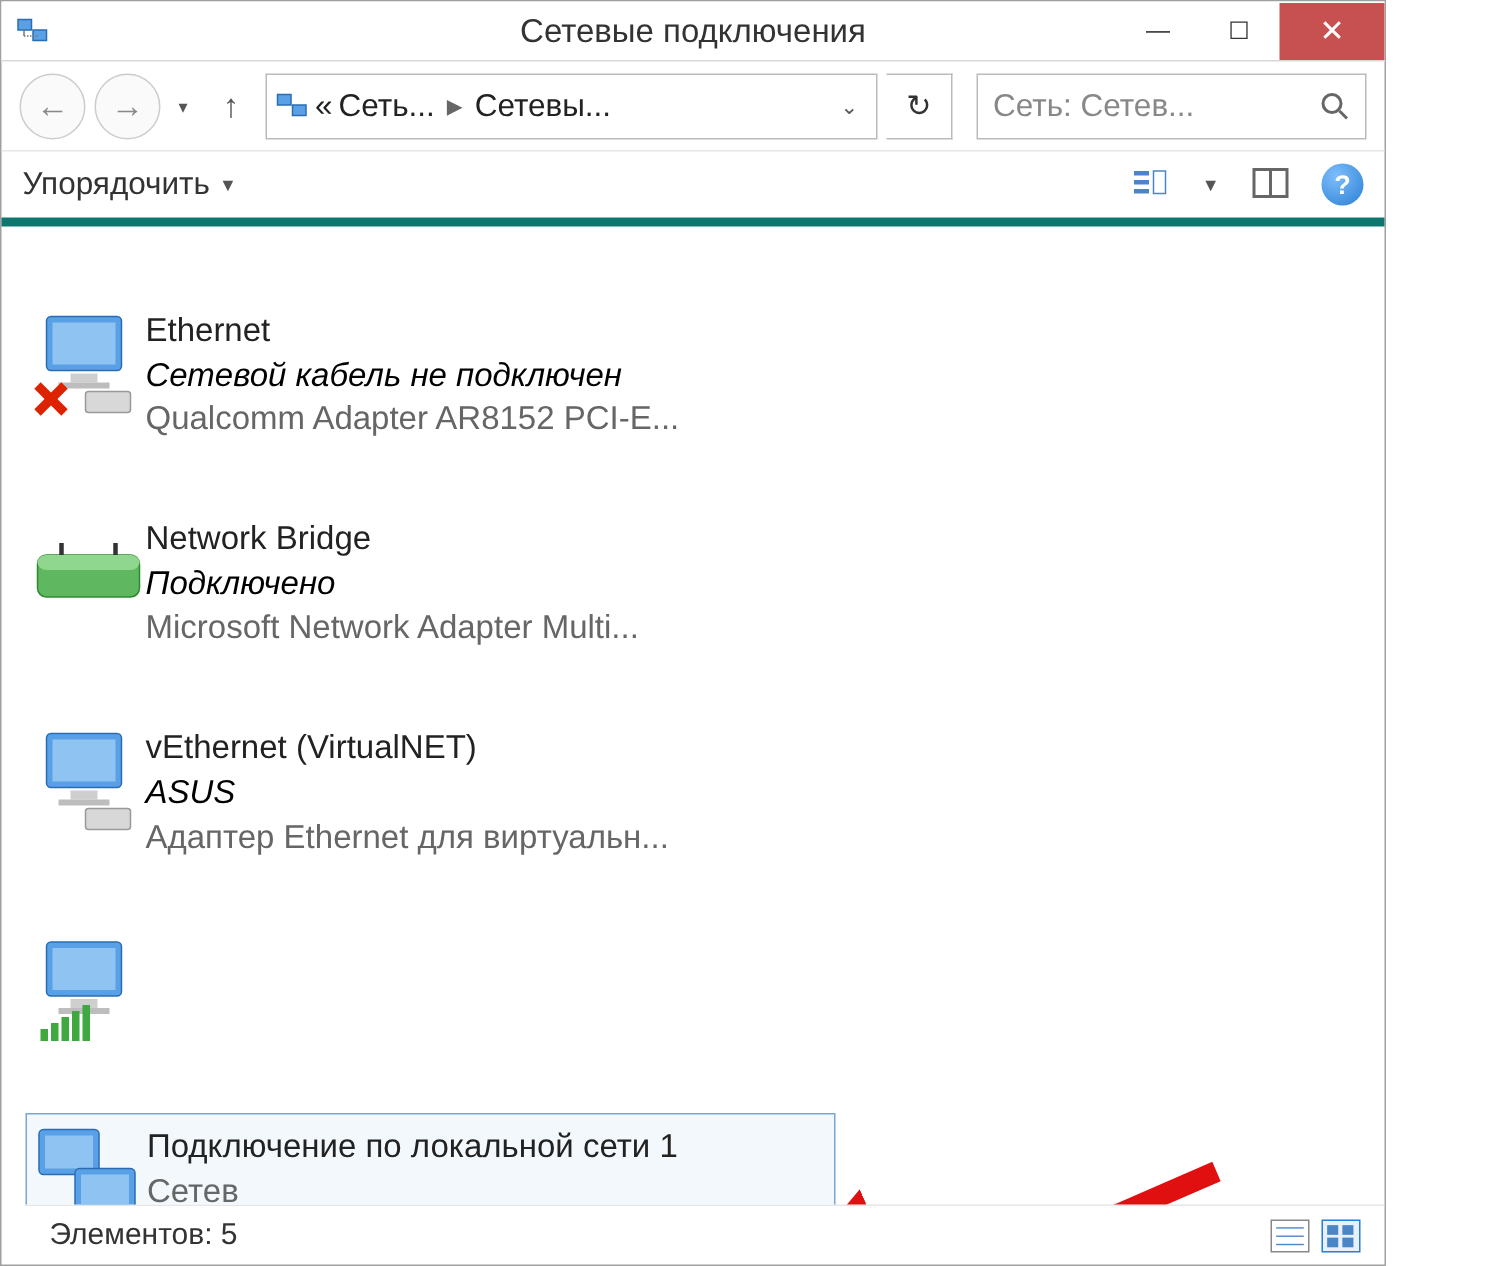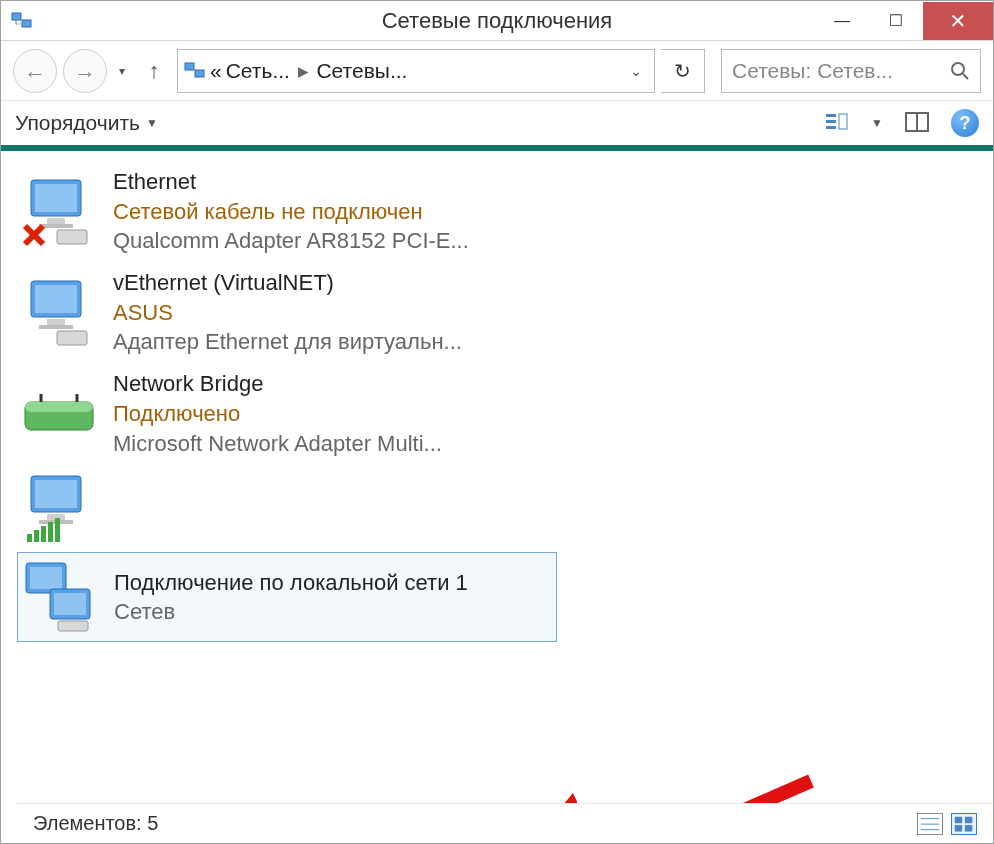--- a/index.html
+++ b/index.html
@@ -4,21 +4,21 @@
 <style>
   * { box-sizing: border-box; margin: 0; padding: 0; }
   body {
     font-family: "Segoe UI", Tahoma, sans-serif;
     background: #fff;
     width: 994px;
     height: 844px;
     overflow: hidden;
   }
   .window {
-    width: 994px;
+    width: 924px;
     height: 844px;
     border: 1px solid #a0a0a0;
     background: #fff;
     display: flex;
     flex-direction: column;
   }
   
   .titlebar {
     height: 40px;
     display: flex;
@@ -136,37 +136,37 @@
     display: flex; align-items: center; justify-content: center;
   }
   
   .content {
     flex: 1;
     padding: 10px 16px;
     overflow: hidden;
   }
   .conn-item {
     display: flex;
-    align-items: center;
-    gap: 16px;
+    align-items: flex-start;
     padding: 6px 4px;
     width: 540px;
+    margin-top: 38px;
   }
   .conn-item.selected {
     border: 1px solid #7aa7d6;
     background: #f3f8fd;
   }
   .conn-icon {
     width: 76px; height: 76px;
     flex-shrink: 0;
     position: relative;
   }
   .conn-text { font-size: 22px; color: #444; line-height: 1.35; }
   .conn-text .name { color: #222; }
-  .conn-text .status { color: #a16207; }
+  .conn-text .status { color: #000000; font-style: italic; }
   .conn-text .desc { color: #666; }
   
   .statusbar {
     height: 40px;
     border-top: 1px solid #e6e6e6;
     display: flex;
     align-items: center;
     padding: 0 16px;
     font-size: 20px;
     color: #333;
@@ -225,21 +225,21 @@
       <span class="crumb">«</span>
       <span class="crumb">Сеть...</span>
       <span class="sep">▸</span>
       <span class="crumb">Сетевы...</span>
       <span class="spacer"></span>
       <span class="addrdrop">⌄</span>
     </div>
     <div class="refresh-btn">↻</div>
 
     <div class="searchbox">
-      <span class="ph">Сетевы: Сетев...</span>
+      <span class="ph">Сеть: Сетев...</span>
       <span>
         <svg width="20" height="20" viewBox="0 0 20 20">
           <circle cx="8" cy="8" r="6" fill="none" stroke="#666" stroke-width="2"></circle>
           <line x1="13" y1="13" x2="18" y2="18" stroke="#666" stroke-width="2"></line>
         </svg>
       </span>
     </div>
   </div>
 
   <div class="toolbar">
@@ -286,46 +286,46 @@
           </div>
           <div class="conn-text">
             <div class="name">Ethernet</div>
             <div class="status">Сетевой кабель не подключен</div>
             <div class="desc">Qualcomm Adapter AR8152 PCI-E...</div>
           </div>
         </div>
         <div class="conn-item">
           <div class="conn-icon">
             <svg viewBox="0 0 76 76">
+      <rect x="4" y="26" width="68" height="28" rx="6" fill="#5fb85f" stroke="#2f8a2f"></rect>
+      <rect x="4" y="26" width="68" height="10" rx="6" fill="#8fd68f"></rect>
+      <line x1="20" y1="18" x2="20" y2="26" stroke="#333" stroke-width="3"></line>
+      <line x1="56" y1="18" x2="56" y2="26" stroke="#333" stroke-width="3"></line>
+    </svg>
+          </div>
+          <div class="conn-text">
+            <div class="name">Network Bridge</div>
+            <div class="status">Подключено</div>
+            <div class="desc">Microsoft Network Adapter Multi...</div>
+          </div>
+        </div>
+        <div class="conn-item">
+          <div class="conn-icon">
+            <svg viewBox="0 0 76 76">
       <rect x="10" y="6" width="50" height="36" rx="3" fill="#5aa0e6" stroke="#2a6db3"></rect>
       <rect x="14" y="10" width="42" height="28" fill="#8fc4f2"></rect>
       <rect x="26" y="44" width="18" height="6" fill="#cfcfcf"></rect>
       <rect x="18" y="50" width="34" height="4" fill="#bdbdbd"></rect>
       <rect x="36" y="56" width="30" height="14" rx="2" fill="#d8d8d8" stroke="#999"></rect>
     </svg>
           </div>
           <div class="conn-text">
             <div class="name">vEthernet (VirtualNET)</div>
             <div class="status">ASUS</div>
             <div class="desc">Адаптер Ethernet для виртуальн...</div>
-          </div>
-        </div>
-        <div class="conn-item">
-          <div class="conn-icon">
-            <svg viewBox="0 0 76 76">
-      <rect x="4" y="26" width="68" height="28" rx="6" fill="#5fb85f" stroke="#2f8a2f"></rect>
-      <rect x="4" y="26" width="68" height="10" rx="6" fill="#8fd68f"></rect>
-      <line x1="20" y1="18" x2="20" y2="26" stroke="#333" stroke-width="3"></line>
-      <line x1="56" y1="18" x2="56" y2="26" stroke="#333" stroke-width="3"></line>
-    </svg>
-          </div>
-          <div class="conn-text">
-            <div class="name">Network Bridge</div>
-            <div class="status">Подключено</div>
-            <div class="desc">Microsoft Network Adapter Multi...</div>
           </div>
         </div>
         <div class="conn-item">
           <div class="conn-icon">
             <svg viewBox="0 0 76 76">
       <rect x="10" y="6" width="50" height="36" rx="3" fill="#5aa0e6" stroke="#2a6db3"></rect>
       <rect x="14" y="10" width="42" height="28" fill="#8fc4f2"></rect>
       <rect x="26" y="44" width="18" height="6" fill="#cfcfcf"></rect>
       <rect x="18" y="50" width="34" height="4" fill="#bdbdbd"></rect>
       <g>

